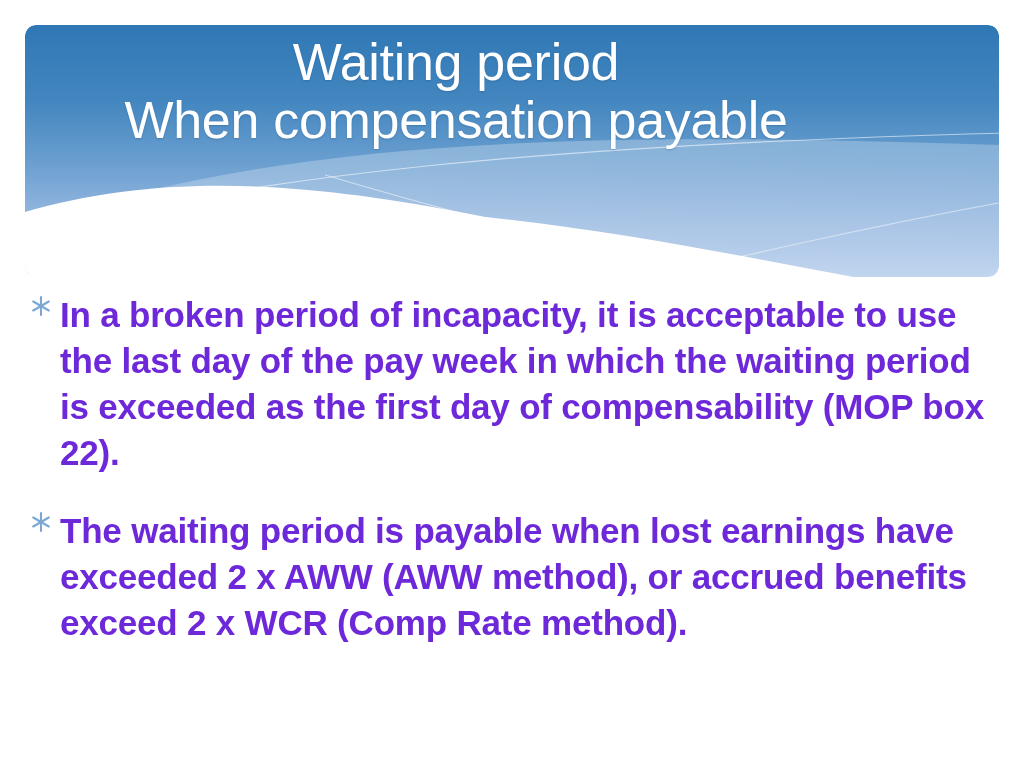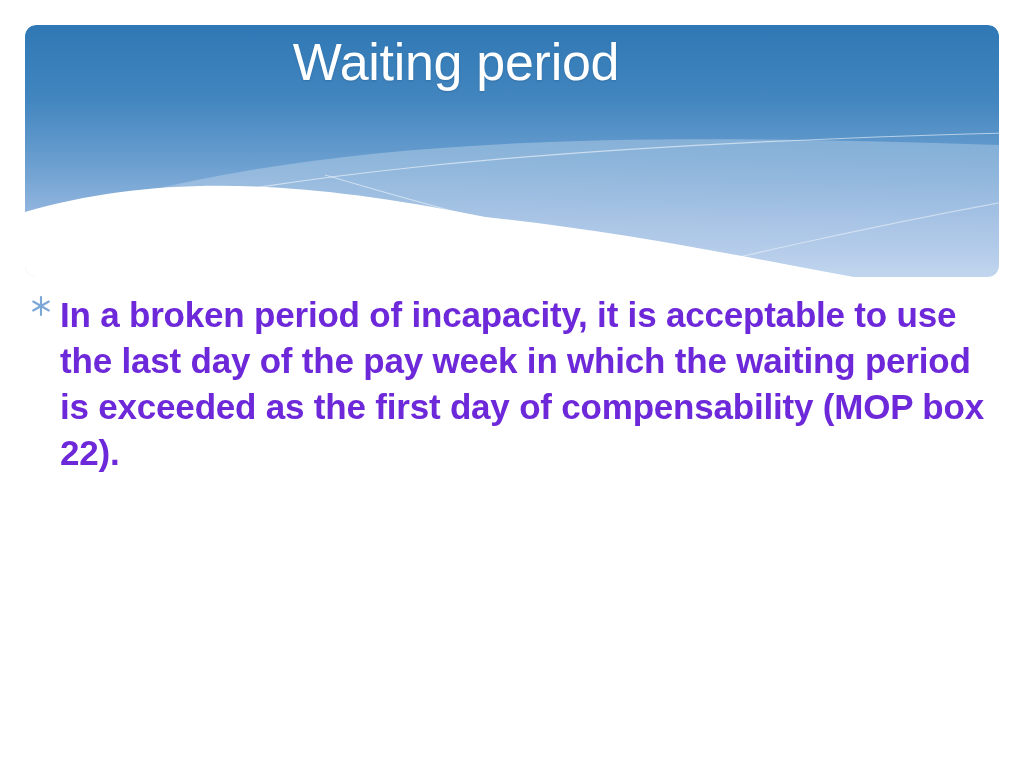--- a/index.html
+++ b/index.html
@@ -134,33 +134,46 @@
         <path d="M 560,268 C 700,235 830,204 984,176" fill="none" stroke="#ffffff" stroke-opacity="0.45" stroke-width="1.1"></path>
 
         <path d="M -10,262 C 60,208 200,168 420,188 C 640,208 800,252 984,278 L 984,262 L -10,262 Z" fill="#ffffff"></path>
         <path d="M -10,190 C 120,150 260,152 450,190 C 650,230 820,256 984,268 L 984,262 L -10,262 Z" fill="#ffffff"></path>
       </g>
     </svg>
   </div>
 
   <div id="title-text">
     <span class="tline line1">Waiting period</span>
+    <span class="tline line2">When compensation payable</span>
   </div>
 
   <div id="body-content">
 
     <div class="bullet-item">
       <span class="bullet-marker">
         <svg width="22" height="24" viewBox="0 0 22 24" aria-hidden="true">
           <g stroke="#7ba7d7" stroke-width="2.1" stroke-linecap="round">
             <line x1="11" y1="3" x2="11" y2="21"></line>
             <line x1="3.2" y1="7.5" x2="18.8" y2="16.5"></line>
             <line x1="3.2" y1="16.5" x2="18.8" y2="7.5"></line>
           </g>
         </svg>
       </span>
       <span class="bullet-text">In a broken period of incapacity, it is acceptable to use the last day of the pay week in which the waiting period is exceeded as the first day of compensability (MOP box 22).</span>
     </div>
 
+    <div class="bullet-item">
+      <span class="bullet-marker">
+        <svg width="22" height="24" viewBox="0 0 22 24" aria-hidden="true">
+          <g stroke="#7ba7d7" stroke-width="2.1" stroke-linecap="round">
+            <line x1="11" y1="3" x2="11" y2="21"></line>
+            <line x1="3.2" y1="7.5" x2="18.8" y2="16.5"></line>
+            <line x1="3.2" y1="16.5" x2="18.8" y2="7.5"></line>
+          </g>
+        </svg>
+      </span>
+      <span class="bullet-text">The waiting period is payable when lost earnings have exceeded 2 x AWW (AWW method), or accrued benefits exceed 2 x WCR (Comp Rate method).</span>
+    </div>
 
   </div>
 
 </div>
 
 </body></html>

